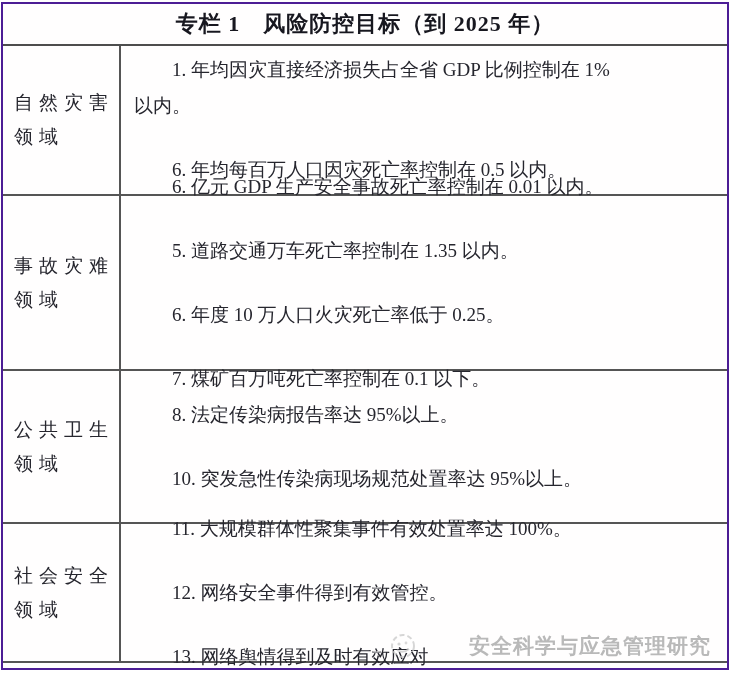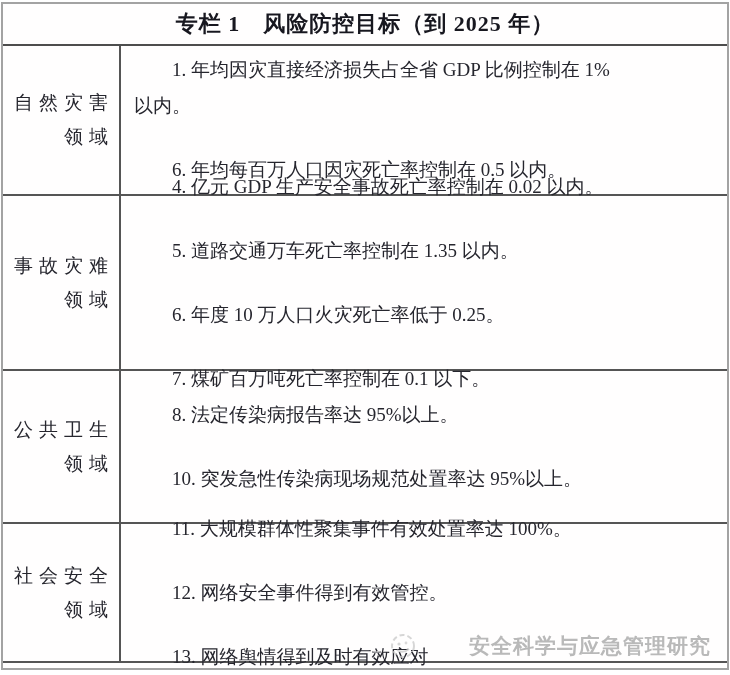--- a/index.html
+++ b/index.html
@@ -6,21 +6,21 @@
   html, body {
     width: 730px; height: 675px;
     background: #ffffff;
     font-family: "Liberation Serif", "DejaVu Serif", serif;
     overflow: hidden;
   }
   .doc-table {
     position: absolute;
     top: 2px; left: 1px;
     width: 728px; height: 668px;
-    border: 2px solid #a3a3a3;
+    border: 2px solid #4c1d95;
     background: #fffefe;
   }
   .title-row {
     height: 42px;
     border-bottom: 2px solid #4d4d4d;
     display: flex;
     align-items: center;
     justify-content: center;
     font-size: 22px;
     font-weight: bold;
@@ -35,21 +35,21 @@
   .row-1 { height: 150px; }
   .row-2 { height: 175px; }
   .row-3 { height: 153px; }
   .row-4 { height: 139px; }
   .label-cell {
     width: 118px;
     border-right: 2px solid #555555;
     display: flex;
     align-items: center;
     justify-content: center;
-    text-align: right;
+    text-align: left;
     font-size: 19px;
     line-height: 34px;
     color: #26262e;
     white-space: pre-line;
     letter-spacing: 0.32em;
     padding-left: 0.32em;
   }
   .content-cell {
     flex: 1;
     display: flex;
@@ -101,21 +101,21 @@
       <div class="item">1. 年均因灾直接经济损失占全省 GDP 比例控制在 1%
 以内。</div>
       <div class="item">6. 年均每百万人口因灾死亡率控制在 0.5 以内。</div>
     </div>
   </div>
 
   <div class="row row-2">
     <div class="label-cell">事故灾难
 领域</div>
     <div class="content-cell">
-      <div class="item">4. 亿元 GDP 生产安全事故死亡率控制在 0.02 以内。</div>
+      <div class="item">6. 亿元 GDP 生产安全事故死亡率控制在 0.01 以内。</div>
       <div class="item">5. 道路交通万车死亡率控制在 1.35 以内。</div>
       <div class="item">6. 年度 10 万人口火灾死亡率低于 0.25。</div>
       <div class="item">7. 煤矿百万吨死亡率控制在 0.1 以下。</div>
     </div>
   </div>
 
   <div class="row row-3">
     <div class="label-cell">公共卫生
 领域</div>
     <div class="content-cell">

